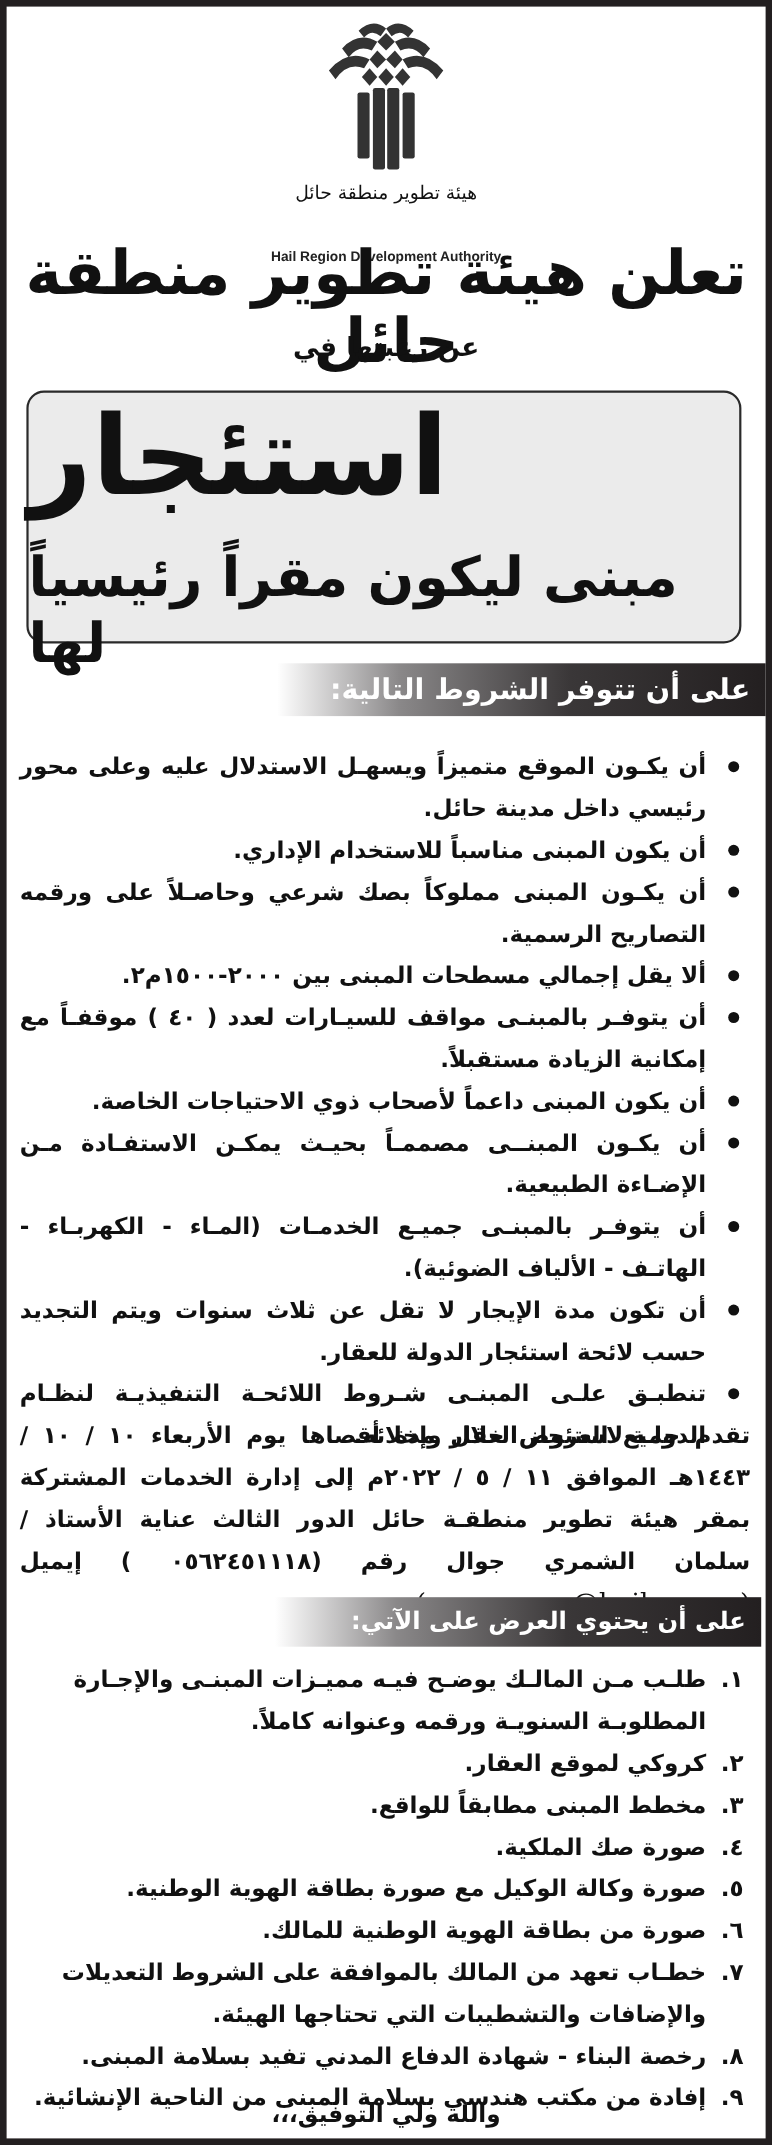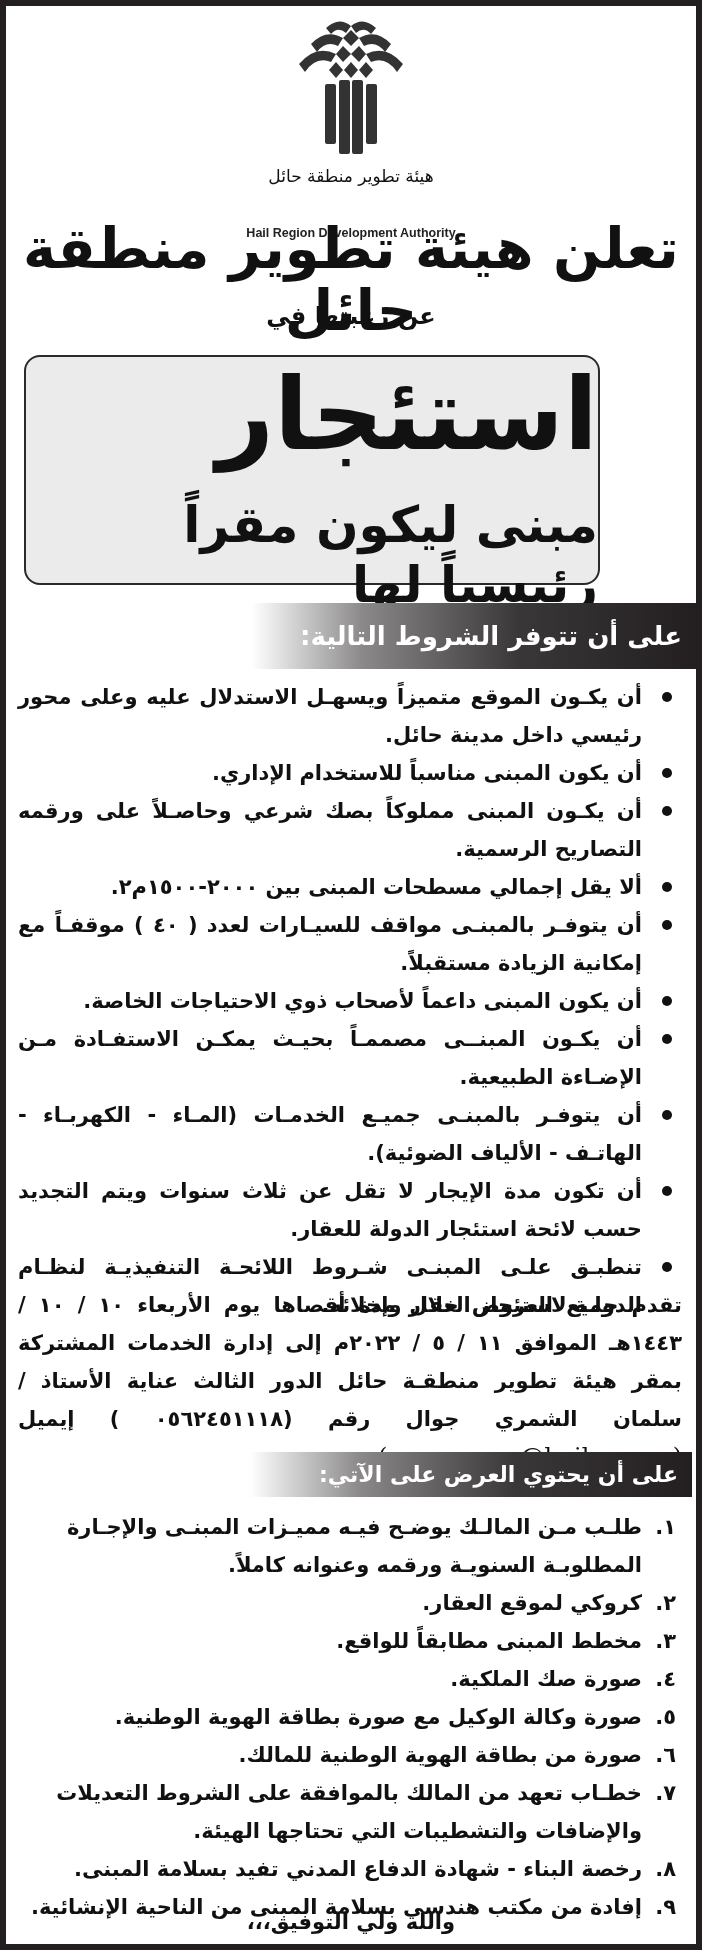--- a/index.html
+++ b/index.html
@@ -22,38 +22,38 @@
   .headline {
     position:absolute; top:212px; left:0; right:0; text-align:center;
     font-size:56px; font-weight:bold; direction:rtl; line-height:1.1;
     letter-spacing:-1px;
   }
   .sub-headline {
     position:absolute; top:296px; left:0; right:0; text-align:center;
     font-size:24px; font-weight:bold; direction:rtl;
   }
   .rent-box {
-    position:absolute; left:18px; top:349px; width:576px; height:230px;
+    position:absolute; left:18px; top:349px; width:650px; height:230px;
     background:#ebebeb; border:2.5px solid #2a2a2a; border-radius:16px;
-    box-sizing:border-box; text-align:right; direction:rtl;
+    box-sizing:border-box; text-align:left; direction:rtl;
   }
   .rent-title {
     position:absolute; top:8px; left:0; right:0;
     font-size:100px; font-weight:bold; line-height:1; letter-spacing:-2px;
   }
   .rent-subtitle {
     position:absolute; top:138px; left:0; right:0;
     font-size:50px; font-weight:bold; line-height:1.2; letter-spacing:-1px;
   }
   .section-bar {
     position:absolute; right:0; direction:rtl; color:#fff; font-weight:bold;
     background:linear-gradient(to left, #231f20 0%, #3a3738 40%, #8a8889 75%, #ffffff 100%);
     box-sizing:border-box; padding-right:14px; display:flex; align-items:center;
   }
-  .bar1 { top:597px; width:444px; height:66px; font-size:26px; }
+  .bar1 { top:597px; width:444px; height:48px; font-size:26px; }
   .bar2 { top:1446px; width:442px; height:45px; font-size:22px; right:4px; }
   .bullets, .numbered {
     position:absolute; left:12px; right:14px; direction:rtl; margin:0; padding:0; list-style:none;
     font-weight:bold; font-size:21px; line-height:38px;
   }
   .bullets { top:672px; }
   .bullets li { position:relative; padding-right:40px; text-align:justify; }
   .bullets li .dot {
     position:absolute; right:10px; top:14px; width:10px; height:10px; border-radius:50%; background:#111;
   }

